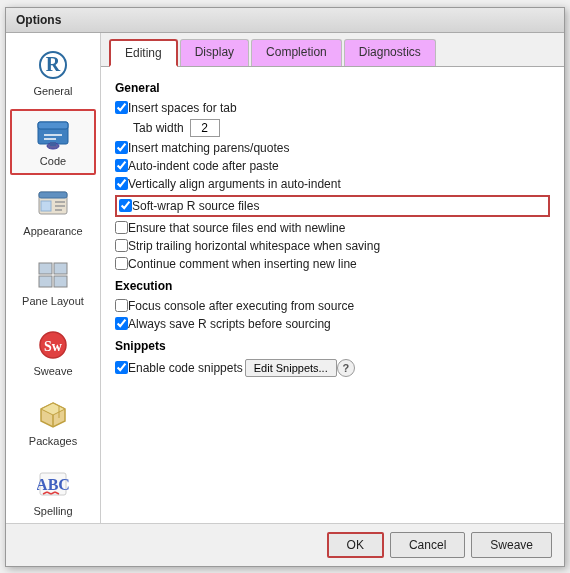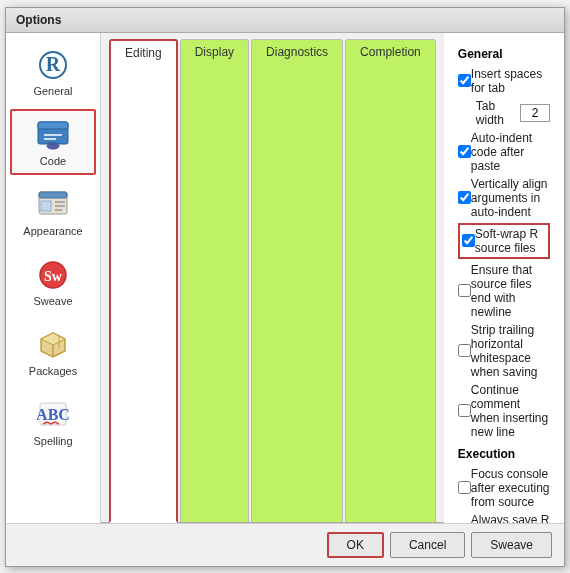--- a/index.html
+++ b/index.html
@@ -71,36 +71,36 @@
     }
     .sidebar-label {
       font-size: 11px;
       text-align: center;
       color: #333;
     }
     
     .main-content {
       flex: 1;
       display: flex;
-      flex-direction: row;
+      flex-direction: column;
       padding: 0;
     }
     
     .tabs {
       display: flex;
       background: #f0f0f0;
       border-bottom: 1px solid #aaa;
       padding: 6px 8px 0 8px;
       gap: 2px;
     }
     .tab {
       padding: 5px 14px;
       border: 1px solid #bbb;
       border-bottom: none;
-      background: #bef264;
+      background: #f0abfc;
       cursor: pointer;
       font-size: 12px;
       color: #333;
       border-radius: 3px 3px 0 0;
     }
     .tab.active {
       background: #fff;
       border: 2px solid #c04040;
       border-bottom: 2px solid #fff;
       font-weight: normal;
@@ -138,21 +138,20 @@
       font-size: 12px;
       color: #222;
       user-select: none;
     }
     .tab-width-row {
       display: flex;
       align-items: center;
       margin-bottom: 4px;
       padding-left: 18px;
       gap: 6px;
-      justify-content: flex-end;
     }
     .tab-width-input {
       width: 30px;
       height: 18px;
       border: 1px solid #999;
       font-size: 12px;
       text-align: center;
       padding: 0 2px;
     }
     .tab-width-label {
@@ -260,20 +259,31 @@
             <rect x="2" y="2" width="28" height="6" fill="#6090c0" stroke="#4070a0" stroke-width="1" rx="2"></rect>
             <rect x="4" y="11" width="10" height="10" fill="#c0d8f0" stroke="#90b0d0" stroke-width="1"></rect>
             <line x1="18" y1="12" x2="28" y2="12" stroke="#999" stroke-width="1.5"></line>
             <line x1="18" y1="16" x2="28" y2="16" stroke="#999" stroke-width="1.5"></line>
             <line x1="18" y1="20" x2="25" y2="20" stroke="#999" stroke-width="1.5"></line>
           </svg>
         </div>
         <span class="sidebar-label">Appearance</span>
       </div>
 
+      <div class="sidebar-item">
+        <div class="sidebar-icon">
+          <svg width="32" height="28" viewBox="0 0 32 28">
+            <rect x="2" y="2" width="13" height="11" fill="#c0d0e0" stroke="#888" stroke-width="1"></rect>
+            <rect x="17" y="2" width="13" height="11" fill="#c0d0e0" stroke="#888" stroke-width="1"></rect>
+            <rect x="2" y="15" width="13" height="11" fill="#c0d0e0" stroke="#888" stroke-width="1"></rect>
+            <rect x="17" y="15" width="13" height="11" fill="#c0d0e0" stroke="#888" stroke-width="1"></rect>
+          </svg>
+        </div>
+        <span class="sidebar-label">Pane Layout</span>
+      </div>
 
       <div class="sidebar-item">
         <div class="sidebar-icon">
           <svg width="32" height="32" viewBox="0 0 32 32">
             <circle cx="16" cy="16" r="13" fill="#e04040" stroke="#c03030" stroke-width="1.5"></circle>
             <text x="16" y="22" font-family="serif" font-size="14" font-weight="bold" fill="white" text-anchor="middle">Sw</text>
           </svg>
         </div>
         <span class="sidebar-label">Sweave</span>
       </div>
@@ -309,41 +319,45 @@
     <div class="main-content">
 
       <div class="tabs">
         <div class="tab active">
           <span>Editing</span>
         </div>
         <div class="tab">
           <span>Display</span>
         </div>
         <div class="tab">
+          <span>Completion</span>
+        </div>
+        <div class="tab">
           <span>Diagnostics</span>
-        </div>
-        <div class="tab">
-          <span>Completion</span>
         </div>
       </div>
 
       <div class="content-panel">
 
         <div class="section-title">General</div>
 
         <div class="option-row">
           <input type="checkbox" id="cb-insert-spaces" checked="" style="">
           <label class="option-label" for="cb-insert-spaces">Insert spaces for tab</label>
         </div>
 
         <div class="tab-width-row">
           <span class="tab-width-label">Tab width</span>
           <input type="text" class="tab-width-input" value="2" style="">
         </div>
 
+        <div class="option-row">
+          <input type="checkbox" id="cb-insert-matching" checked="" style="">
+          <label class="option-label" for="cb-insert-matching">Insert matching parens/quotes</label>
+        </div>
 
         <div class="option-row">
           <input type="checkbox" id="cb-auto-indent" checked="" style="">
           <label class="option-label" for="cb-auto-indent">Auto-indent code after paste</label>
         </div>
 
         <div class="option-row">
           <input type="checkbox" id="cb-vertically-align" checked="" style="">
           <label class="option-label" for="cb-vertically-align">Vertically align arguments in auto-indent</label>
         </div>
@@ -376,20 +390,26 @@
           <label class="option-label" for="cb-focus-console">Focus console after executing from source</label>
         </div>
 
         <div class="option-row">
           <input type="checkbox" id="cb-always-save" checked="" style="">
           <label class="option-label" for="cb-always-save">Always save R scripts before sourcing</label>
         </div>
 
         <div class="section-title" style="margin-top:8px;">Snippets</div>
 
+        <div class="option-row">
+          <input type="checkbox" id="cb-snippets" checked="" style="">
+          <label class="option-label" for="cb-snippets">Enable code snippets</label>
+          <button class="snippets-btn">Edit Snippets...</button>
+          <span class="help-btn">?</span>
+        </div>
 
       </div>
     </div>
   </div>
 
   <div class="dialog-footer">
     <button class="btn ok-btn">OK</button>
     <button class="btn">Cancel</button>
     <button class="btn">Sweave</button>
   </div>

